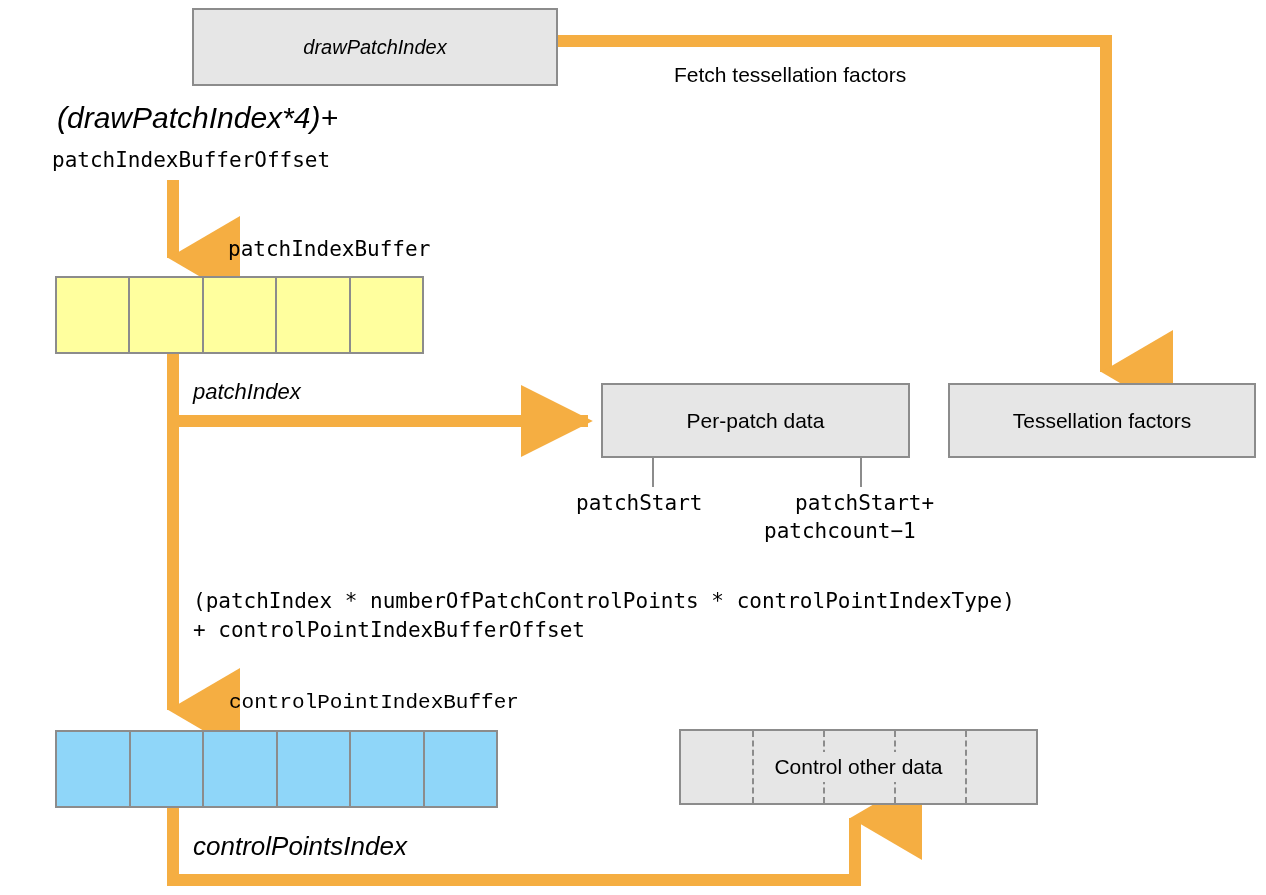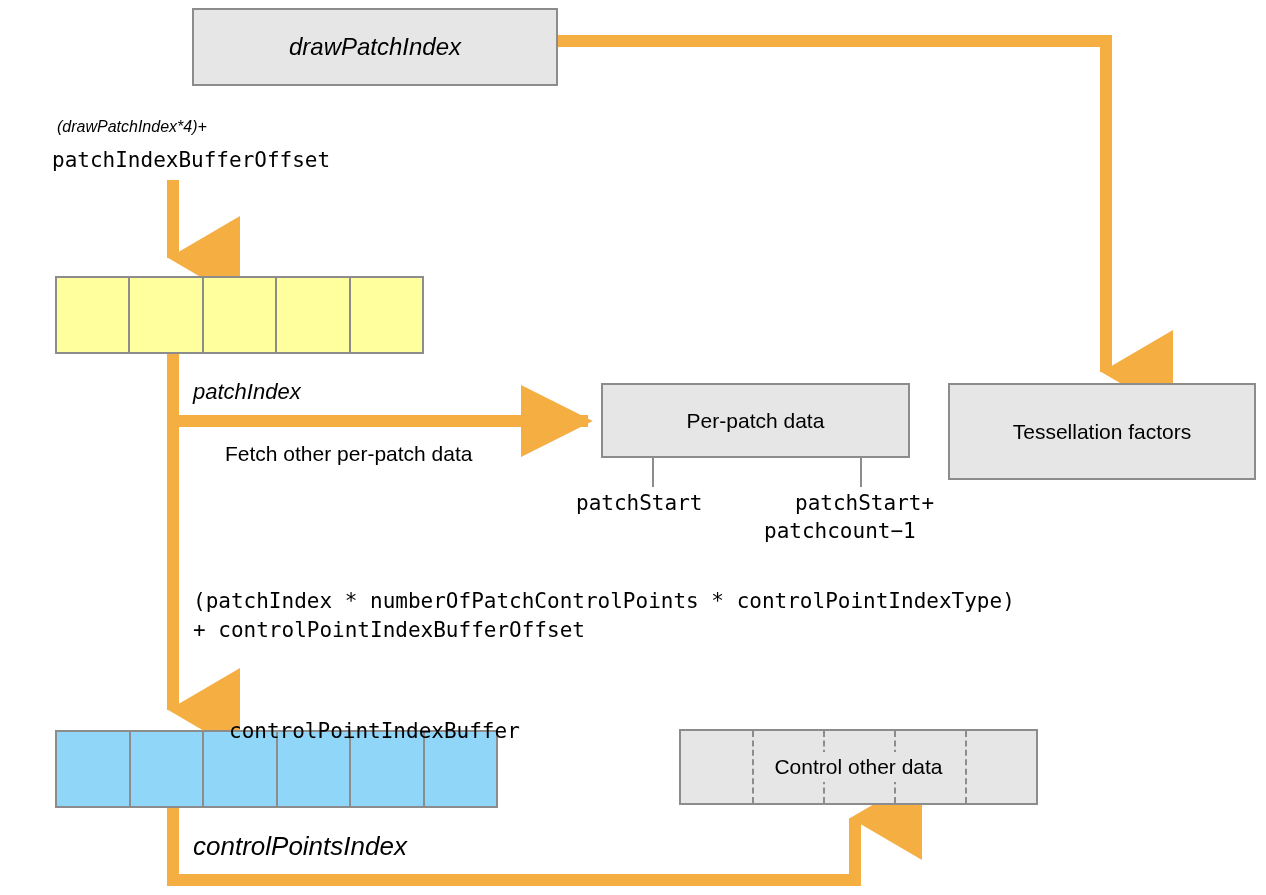--- a/index.html
+++ b/index.html
@@ -38,21 +38,21 @@
   }
   .node-label {
     font-family: "Liberation Sans", sans-serif;
     font-size: 21px;
     color: #000;
     text-align: center;
     line-height: 1.2;
   }
   .node-label.italic {
     font-style: italic;
-    font-size: 24px;
+    font-size: 20px;
   }
   .txt {
     position: absolute;
     color: #000;
     white-space: pre;
     line-height: 1.22;
   }
   .mono {
     font-family: "DejaVu Sans Mono", "Liberation Mono", monospace;
     font-size: 21px;
@@ -135,21 +135,21 @@
   </svg>
 
   <div class="node-box" style="left:192px; top:8px; width:366px; height:78px;">
     <span class="node-label italic">drawPatchIndex</span>
   </div>
 
   <div class="node-box" style="left:601px; top:383px; width:309px; height:75px;">
     <span class="node-label">Per-patch data</span>
   </div>
 
-  <div class="node-box" style="left:948px; top:383px; width:308px; height:97px;">
+  <div class="node-box" style="left:948px; top:383px; width:308px; height:75px;">
     <span class="node-label">Tessellation factors</span>
   </div>
 
   <div class="node-box" style="left:679px; top:729px; width:359px; height:76px;">
     <div class="cpd-inner">
       <div class="seg-divider" style="left:71px;"></div>
       <div class="seg-divider" style="left:142px;"></div>
       <div class="seg-divider" style="left:213px;"></div>
       <div class="seg-divider" style="left:284px;"></div>
     </div>
@@ -171,37 +171,38 @@
     <div class="cell cell-blue"></div>
     <div class="cell cell-blue"></div>
     <div class="cell cell-blue"></div>
   </div>
 
   <svg class="layer" viewBox="0 0 1266 895">
     <line x1="653" y1="458" x2="653" y2="487" stroke="#8c8c8c" stroke-width="2"></line>
     <line x1="861" y1="458" x2="861" y2="487" stroke="#8c8c8c" stroke-width="2"></line>
   </svg>
 
-
-  <div class="txt ital" style="left:57px; top:117px; font-size:16px;text-align:right;">(drawPatchIndex*4)+</div>
+  <div class="txt sans" style="left:674px; top:62px;">Fetch tessellation factors</div>
+
+  <div class="txt ital" style="left:57px; top:100px; font-size:30px;text-align:right;">(drawPatchIndex*4)+</div>
 
   <div class="txt mono" style="left:12px; top:148px;margin-left:40px;">patchIndexBufferOffset</div>
 
+  <div class="txt mono" style="left:228px; top:237px;">patchIndexBuffer</div>
 
   <div class="txt ital" style="left:193px; top:379px; font-size:22px;">patchIndex</div>
 
-  <div class="txt sans" style="left:225px; top:441px;">Fetch other per-patch data</div>
 
   <div class="txt mono" style="left:576px; top:491px;">patchStart</div>
 
   <div class="txt mono" style="left:795px; top:491px;text-align:right;">patchStart+</div>
 
   <div class="txt mono" style="left:764px; top:519px;">patchcount−1</div>
 
   <div class="txt mono" style="left:193px; top:618px;">+ controlPointIndexBufferOffset</div>
 
   <div class="txt mono" style="left:193px; top:589px;">(patchIndex * numberOfPatchControlPoints * controlPointIndexType)</div>
 
-  <div class="txt mono" style="left:229px; top:719px;">controlPointIndexBuffer</div>
+  <div class="txt mono" style="left:229px; top:690px;font-family:Liberation Mono, monospace;">controlPointIndexBuffer</div>
 
   <div class="txt ital" style="left:193px; top:831px; font-size:26px;">controlPointsIndex</div>
 
 </div>
 
 </body></html>

